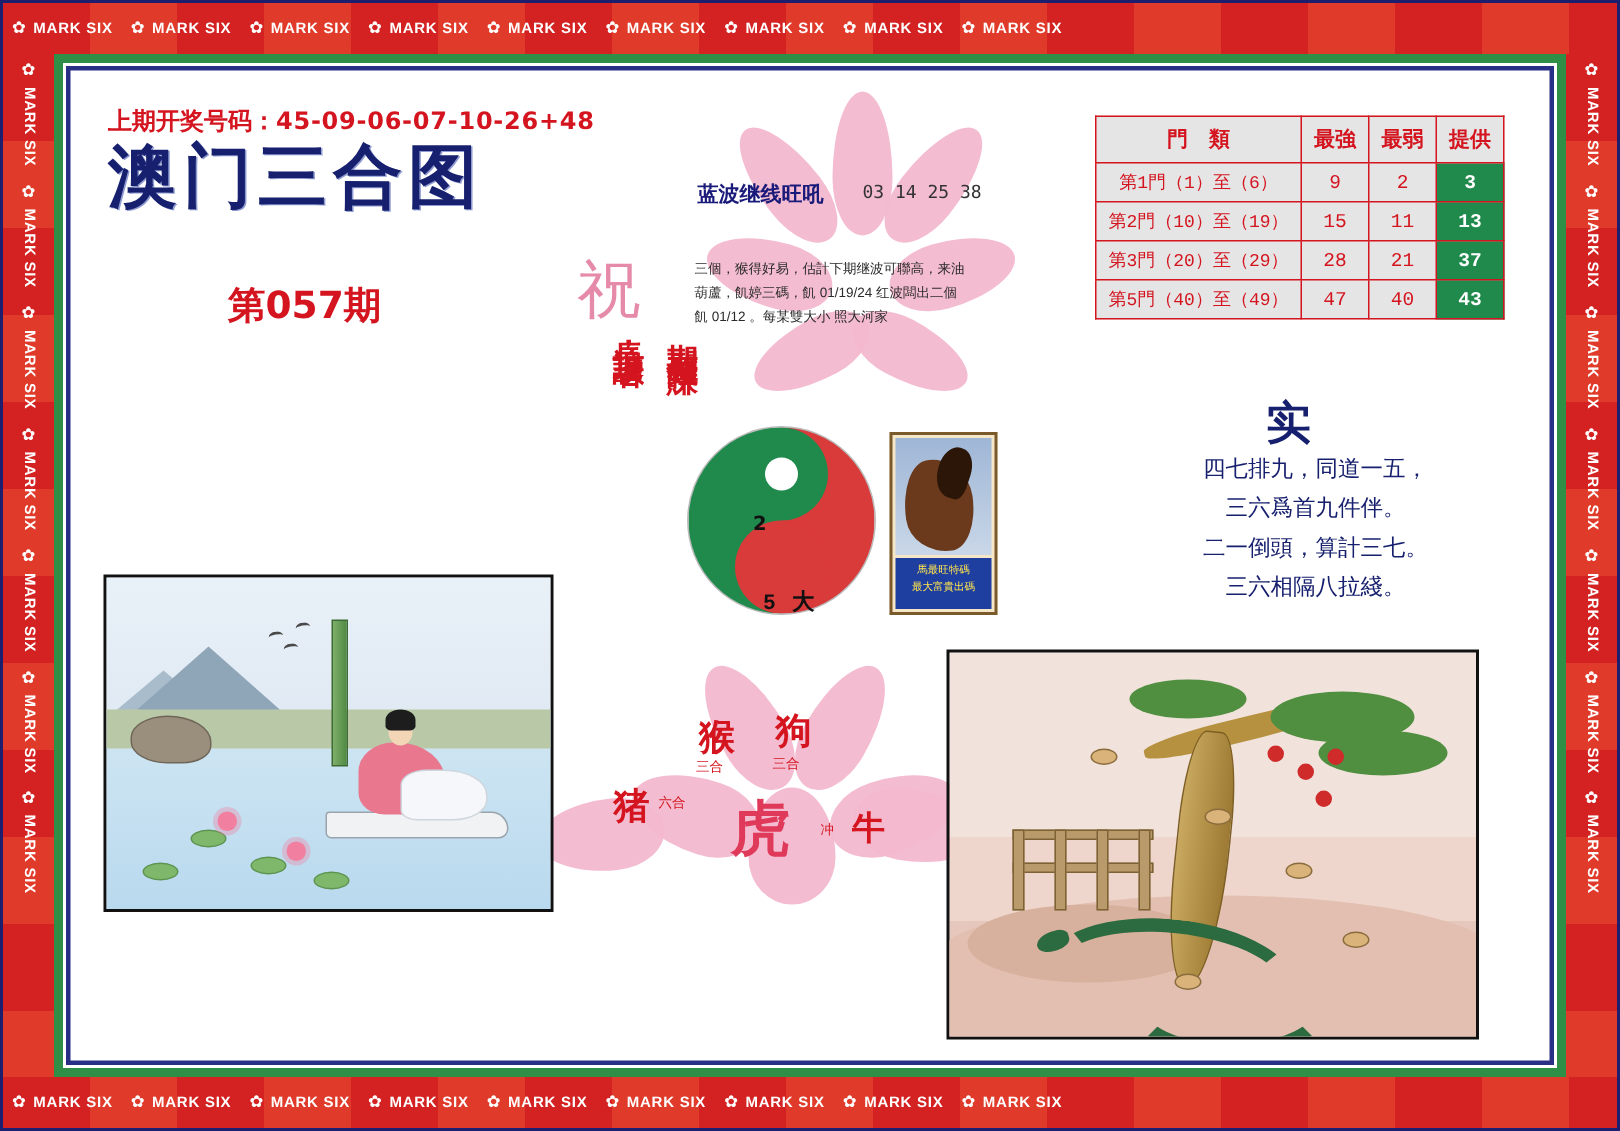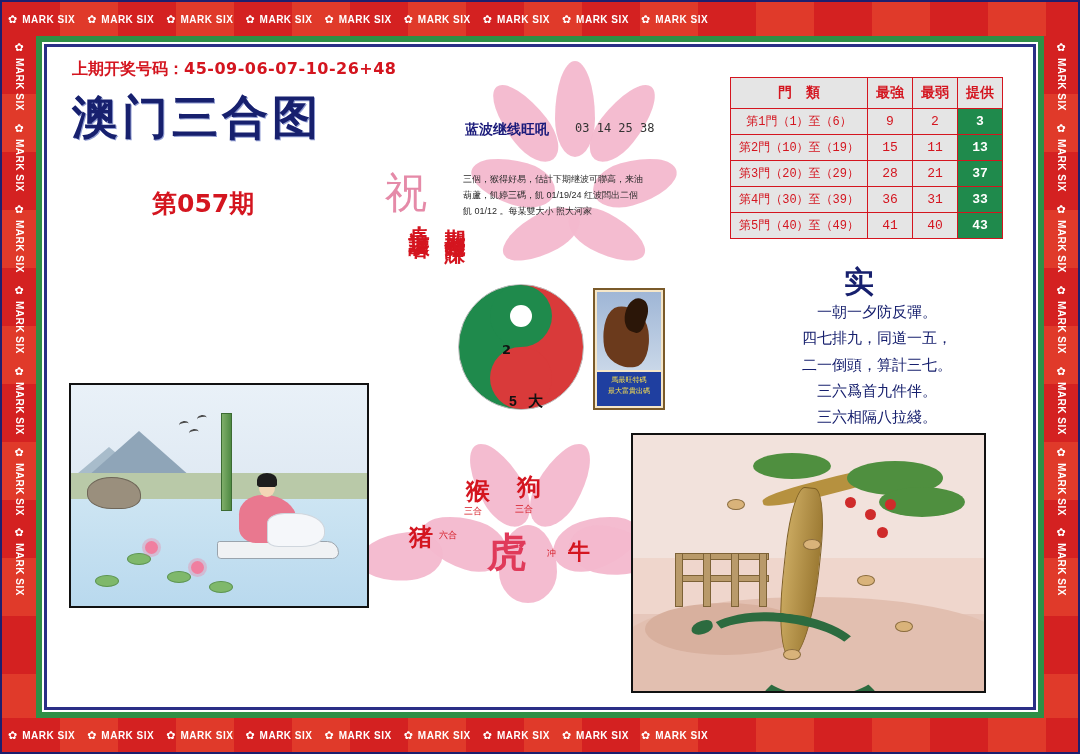--- a/index.html
+++ b/index.html
@@ -108,21 +108,21 @@
   .canvas {
     position: absolute;
     left: 47px; top: 47px;
     width: 986px; height: 660px;
     overflow: hidden;
   }
 
   
   .prev-draw {
     position: absolute;
-    left: 25px; top: 12px;
+    left: 25px; top: 24px;
     font-size: 16px;
     color: #d4151f;
     font-weight: bold;
     white-space: nowrap;
     font-family: "DejaVu Sans", "Liberation Sans", sans-serif;
   }
   .prev-draw .nums { letter-spacing: 0.5px; }
 
   .main-title {
     position: absolute;
@@ -796,40 +796,33 @@
           <td>11</td>
           <td class="green">13</td>
         </tr>
         <tr>
           <td class="lbl">第3門（20）至（29）</td>
           <td>28</td>
           <td>21</td>
           <td class="green">37</td>
         </tr>
         <tr>
-          <td class="lbl">第4門（30）至（39）</td>
-          <td>36</td>
-          <td>31</td>
-          <td class="green">33</td>
-        </tr>
-        <tr>
           <td class="lbl">第5門（40）至（49）</td>
-          <td>41</td>
+          <td>47</td>
           <td>40</td>
           <td class="green">43</td>
         </tr>
       </tbody>
     </table>
 
     <div class="poem-title">实</div>
     <div class="poem-body">
-      <div>一朝一夕防反彈。</div>
       <div>四七排九，同道一五，</div>
+      <div>三六爲首九件伴。</div>
       <div>二一倒頭，算計三七。</div>
-      <div>三六爲首九件伴。</div>
       <div>三六相隔八拉綫。</div>
     </div>
 
     <div class="pic-left">
       <div class="pl-sky"></div>
       <div class="pl-mtn2"></div>
       <div class="pl-mtn"></div>
       <div class="pl-water"></div>
       <div class="pl-bank"></div>
       <div class="pl-post"></div>

